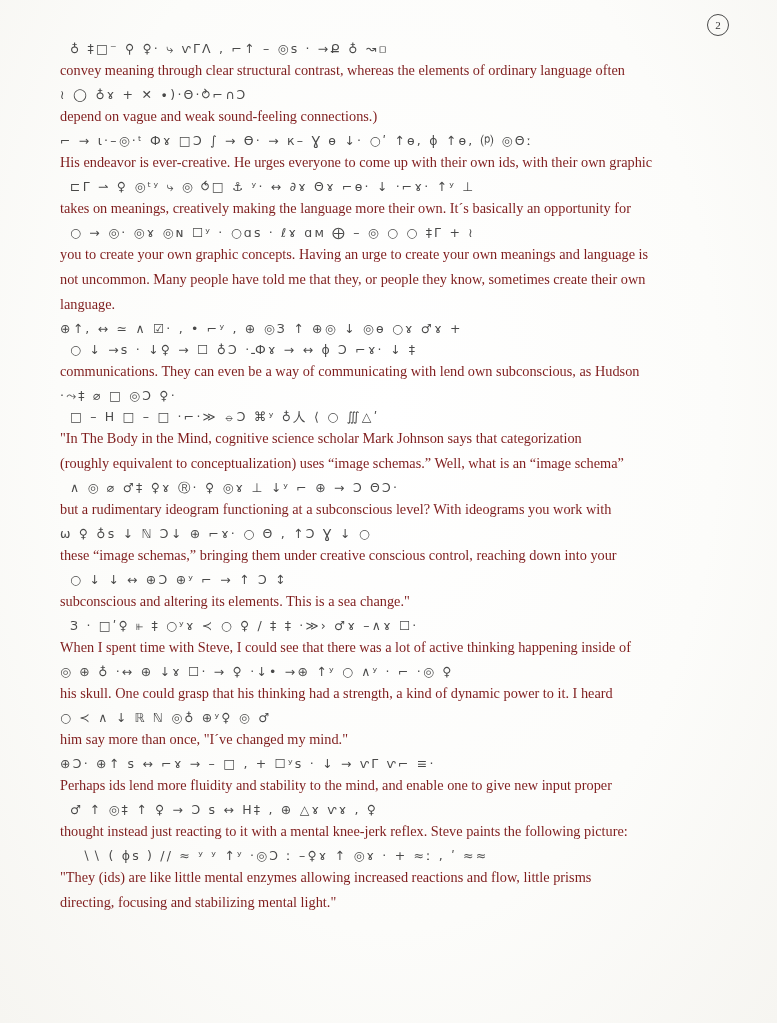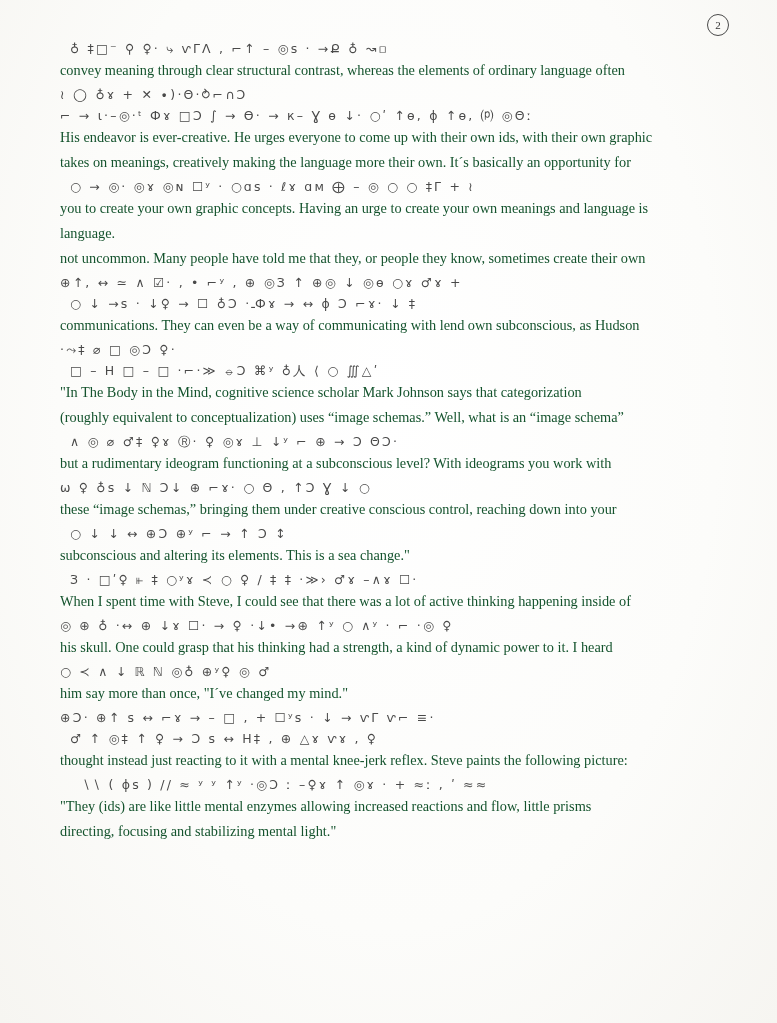--- a/index.html
+++ b/index.html
@@ -58,64 +58,67 @@
     overflow: hidden;
     height: 21px;
     opacity: 0.85;
   }
   .glyph-line.indent-1 { padding-left: 10px; }
   .glyph-line.indent-2 { padding-left: 22px; }
   .text-line {
     font-family: "Liberation Serif", serif;
     font-size: 14.3px;
     line-height: 19px;
-    color: #14532d;
+    color: #7f1d1d;
     white-space: nowrap;
     height: 19px;
     margin-bottom: 6px;
   }
 </style>
 </head>
 <body>
 
 <div class="page">
   <div class="paper-tint"></div>
 
   <div class="page-number">2</div>
 
   <div class="content">
       <div class="glyph-line indent-1">♁   ‡□⁻   ⚲   ♀·   ⤷   ⱱΓΛ  ,  ⌐↑  –   ◎ѕ  ·  →Ք  ♁  ↝▫</div>
       <div class="text-line">convey meaning through clear structural contrast, whereas the elements of ordinary language often</div>
       <div class="glyph-line">≀  ◯  ♁ɤ   +   ✕   ∙)·Θ·⥁⌐∩Ɔ</div>
+      <div class="text-line">depend on vague and weak sound-feeling connections.)</div>
       <div class="glyph-line">⌐  →  ι·–◎·ᵗ   Фɤ  □Ɔ  ∫  →  Ө·  → к–  Ɣ  ɵ  ↓·  ○ʹ  ↑ɵ,  ϕ  ↑ɵ,  ⒫  ◎Θː</div>
       <div class="text-line">His endeavor is ever-creative. He urges everyone to come up with their own ids, with their own graphic</div>
+      <div class="glyph-line indent-1">⊏Γ   ⇀  ♀  ◎ᵗʸ  ⤷ ◎  ⥀□  ⚓  ʸ·  ↔  ∂ɤ  Θɤ  ⌐ɵ·   ↓  ·⌐ɤ·  ↑ʸ  ⊥</div>
       <div class="text-line">takes on meanings, creatively making the language more their own. It´s basically an opportunity for</div>
       <div class="glyph-line indent-1">○  →  ◎·   ◎ɤ  ◎ɴ  ☐ʸ ·    ○ɑѕ  ·    ℓɤ  ɑм ⨁  –  ◎  ○  ○  ‡Γ  +   ≀</div>
       <div class="text-line">you to create your own graphic concepts. Having an urge to create your own meanings and language is</div>
+      <div class="text-line">not uncommon.  Many people have told me that they, or people they know, sometimes create their own</div>
       <div class="text-line">language.</div>
-      <div class="text-line">not uncommon.  Many people have told me that they, or people they know, sometimes create their own</div>
       <div class="glyph-line">⊕↑,   ↔  ≃  ∧   ☑· , •  ⌐ʸ ,   ⊕  ◎З  ↑  ⊕◎  ↓  ◎ɵ  ○ɤ  ♂ɤ  +</div>
       <div class="glyph-line indent-1">○  ↓  →ѕ  · ↓♀  →  ☐ ♁Ɔ  ·ـФɤ   →   ↔  ϕ  Ɔ  ⌐ɤ·  ↓  ‡</div>
       <div class="text-line">communications. They can even be a way of communicating with lend own subconscious, as Hudson</div>
       <div class="glyph-line">·⤳‡    ⌀  □  ◎Ɔ  ♀·</div>
       <div class="glyph-line indent-1">□  –  Η  □  –   □  ·⌐·≫   ⦵Ɔ  ⌘ʸ  ♁人       ⟨    ○   ∭△ʹ</div>
       <div class="text-line">"In The Body in the Mind, cognitive science scholar Mark Johnson says that categorization</div>
       <div class="text-line">(roughly equivalent to conceptualization) uses “image schemas.” Well, what is an “image schema”</div>
       <div class="glyph-line indent-1">∧  ◎  ⌀    ♂‡   ♀ɤ  Ⓡ·  ♀   ◎ɤ   ⊥  ↓ʸ   ⌐  ⊕  →  Ɔ  ΘƆ·</div>
       <div class="text-line">but a rudimentary ideogram functioning at a subconscious level? With ideograms you work with</div>
       <div class="glyph-line">ω   ♀   ♁ѕ   ↓   ℕ Ɔ↓   ⊕  ⌐ɤ·  ○   Θ ,  ↑Ɔ   Ɣ   ↓  ○</div>
       <div class="text-line">these “image schemas,” bringing them under creative conscious control, reaching down into your</div>
       <div class="glyph-line indent-1">○    ↓   ↓  ↔  ⊕Ɔ  ⊕ʸ  ⌐  →   ↑   Ɔ ↕</div>
       <div class="text-line">subconscious and altering its elements. This is a sea change."</div>
       <div class="glyph-line indent-1">З  ·  □ʹ♀  ⫦  ‡    ○ʸɤ  ≺  ○  ♀  ∕  ‡  ‡  ·≫›   ♂ɤ   –∧ɤ    ☐·</div>
       <div class="text-line">When I spent time with Steve, I could see that there was a lot of active thinking happening inside of</div>
       <div class="glyph-line">◎  ⊕  ♁  ·↔  ⊕  ↓ɤ  ☐·   →  ♀  ·↓•  →⊕  ↑ʸ   ○  ∧ʸ ·  ⌐ ·◎  ♀</div>
       <div class="text-line">his skull. One could grasp that his thinking had a strength, a kind of dynamic power to it. I heard</div>
       <div class="glyph-line">○  ≺  ∧   ↓  ℝ  ℕ  ◎♁  ⊕ʸ♀  ◎  ♂</div>
       <div class="text-line">him say more than once, "I´ve changed my mind."</div>
       <div class="glyph-line">⊕Ɔ·  ⊕↑  ѕ  ↔  ⌐ɤ  →  –  □ ,  +  ☐ʸѕ ·  ↓  →  ⱱΓ  ⱱ⌐   ≡·</div>
+      <div class="text-line">Perhaps ids lend more fluidity and stability to the  mind, and enable one to give new input  proper</div>
       <div class="glyph-line indent-1">♂    ↑   ◎‡   ↑   ♀   →  Ɔ  ѕ  ↔  Η‡ ,   ⊕  △ɤ  ⱱɤ ,  ♀</div>
       <div class="text-line">thought instead just reacting to it with a mental knee-jerk reflex.  Steve paints the following picture:</div>
       <div class="glyph-line indent-2">∖∖ ( ɸѕ ) //  ≈   ʸ   ʸ  ↑ʸ ·◎Ɔ ː    –♀ɤ    ↑   ◎ɤ ·  +  ≈ː ,  ʹ     ≈≈</div>
       <div class="text-line">"They (ids) are like little mental enzymes allowing increased reactions and flow, little prisms</div>
       <div class="text-line">directing, focusing and stabilizing mental light."</div>
     </div>
 </div>
 
 </body></html>

